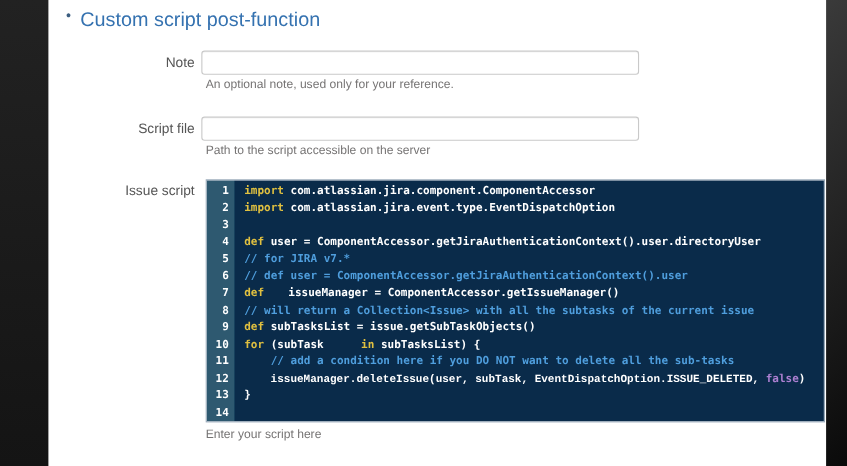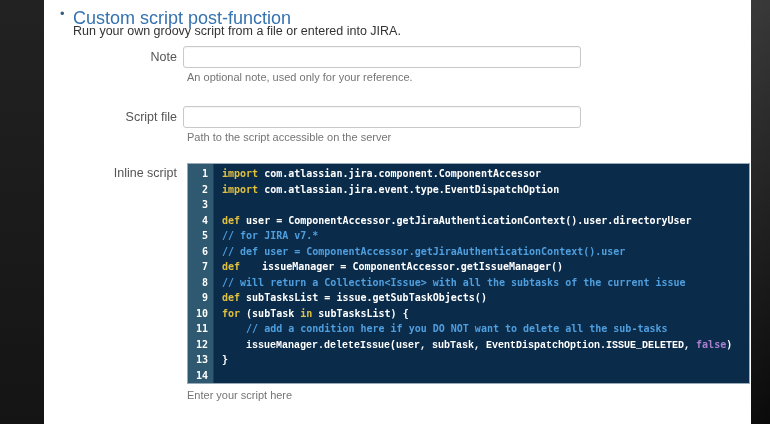--- a/index.html
+++ b/index.html
@@ -70,41 +70,40 @@
 </style>
 </head>
 <body>
 
 <div class="stage">
   <div class="bezel-left"></div>
   <div class="bezel-right"></div>
 
   <span class="bullet">•</span>
   <a class="script-link" href="#">Custom script post-function</a>
-  <div class="description">Run your own groovy script from a file or entered into JIRA.</div>
 
   <label class="field-label" style="top:50px">Note</label>
   <input class="text-input" style="top: 46px;" type="text" value="">
   <div class="hint" style="top:71px">An optional note, used only for your reference.</div>
 
   <label class="field-label" style="top:110px">Script file</label>
   <input class="text-input" style="top: 106px;" type="text" value="">
   <div class="hint" style="top:131px">Path to the script accessible on the server</div>
 
-  <label class="field-label" style="top:166px">Inline script</label>
+  <label class="field-label" style="top:166px">Issue script</label>
   <div class="editor" id="editor">
       <div class="cm-line"><span class="ln">1</span><span class="cm-code"><span style="color: rgb(224, 192, 64);">import</span><span style="color: rgb(255, 255, 255);"> com.atlassian.jira.component.ComponentAccessor</span></span></div>
       <div class="cm-line"><span class="ln">2</span><span class="cm-code"><span style="color: rgb(224, 192, 64);">import</span><span style="color: rgb(255, 255, 255);"> com.atlassian.jira.event.type.EventDispatchOption</span></span></div>
       <div class="cm-line"><span class="ln">3</span></div>
       <div class="cm-line"><span class="ln">4</span><span class="cm-code"><span style="color: rgb(224, 192, 64);">def</span><span style="color: rgb(255, 255, 255);"> user = ComponentAccessor.getJiraAuthenticationContext().user.directoryUser</span></span></div>
       <div class="cm-line"><span class="ln">5</span><span class="cm-code"><span style="color: rgb(79, 158, 221);">// for JIRA v7.*</span></span></div>
       <div class="cm-line"><span class="ln">6</span><span class="cm-code"><span style="color: rgb(79, 158, 221);">// def user = ComponentAccessor.getJiraAuthenticationContext().user</span></span></div>
       <div class="cm-line"><span class="ln">7</span><span class="cm-code"><span style="color: rgb(224, 192, 64);">def</span><span style="color: rgb(255, 255, 255); margin-left: 16px;"> issueManager = ComponentAccessor.getIssueManager()</span></span></div>
       <div class="cm-line"><span class="ln">8</span><span class="cm-code"><span style="color: rgb(79, 158, 221);">// will return a Collection&lt;Issue&gt; with all the subtasks of the current issue</span></span></div>
       <div class="cm-line"><span class="ln">9</span><span class="cm-code"><span style="color: rgb(224, 192, 64);">def</span><span style="color: rgb(255, 255, 255);"> subTasksList = issue.getSubTaskObjects()</span></span></div>
-      <div class="cm-line"><span class="ln">10</span><span class="cm-code"><span style="color: rgb(224, 192, 64);">for</span><span style="color: rgb(255, 255, 255);"> (subTask </span><span style="color: rgb(224, 192, 64);">in</span><span style="color: rgb(255, 255, 255);"> subTasksList) {</span></span></div>
+      <div class="cm-line"><span class="ln">10</span><span class="cm-code"><span style="color: rgb(224, 192, 64);">for</span><span style="color: rgb(255, 255, 255);"> (subTask </span><span style="color: rgb(224, 192, 64); margin-left: 28px;">in</span><span style="color: rgb(255, 255, 255);"> subTasksList) {</span></span></div>
       <div class="cm-line"><span class="ln">11</span><span class="cm-code"><span style="color: rgb(79, 158, 221);">    // add a condition here if you DO NOT want to delete all the sub-tasks</span></span></div>
       <div class="cm-line"><span class="ln">12</span><span class="cm-code"><span style="color: rgb(255, 255, 255); font-family: Liberation Mono, monospace;">    issueManager.deleteIssue(user, subTask, EventDispatchOption.ISSUE_DELETED, </span><span style="color: rgb(171, 127, 208);">false</span><span style="color: rgb(255, 255, 255);">)</span></span></div>
       <div class="cm-line"><span class="ln">13</span><span class="cm-code"><span style="color: rgb(255, 255, 255);">}</span></span></div>
       <div class="cm-line"><span class="ln">14</span><span class="cm-code"></span></div>
     </div>
   <div class="hint" style="top:389px">Enter your script here</div>
 </div>
 
 </body></html>

